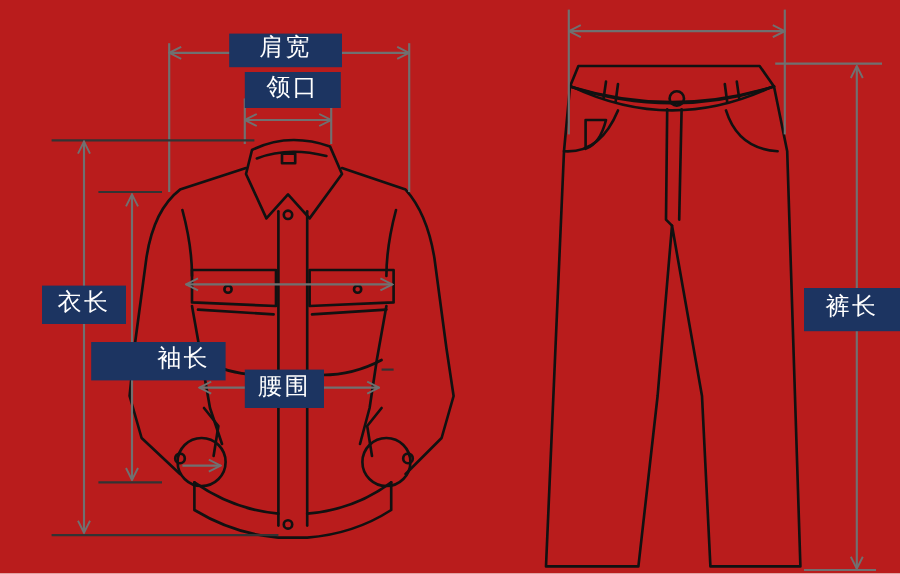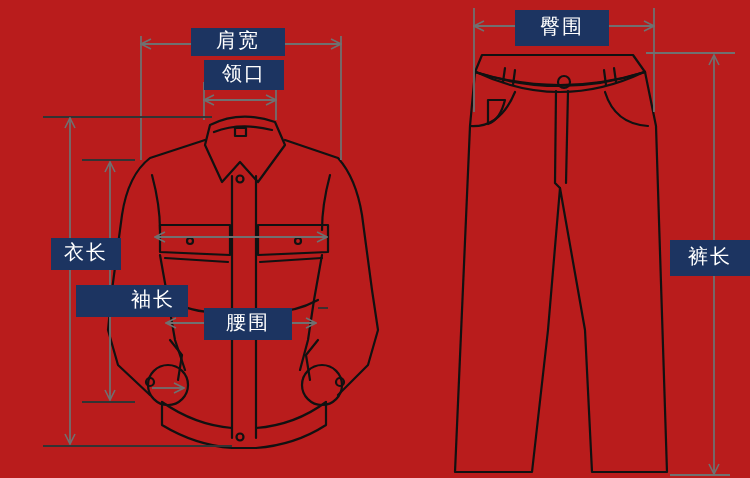--- a/index.html
+++ b/index.html
@@ -118,20 +118,19 @@
       <line x1="474" y1="8" x2="474" y2="112"></line>
       <line x1="654" y1="8" x2="654" y2="112"></line>
       <line x1="646" y1="53" x2="735" y2="53"></line>
       <line x1="714" y1="55" x2="714" y2="474" marker-start="url(#arr)" marker-end="url(#arr)"></line>
       <line x1="670" y1="475" x2="730" y2="475"></line>
     </g>
   </svg>
 
   <div class="label" style="left:191px; top:28px; width:94px; height:28px;">肩宽</div>
   <div class="label" style="left:204px; top:60px; width:80px; height:30px;">领口</div>
-  <div class="label" style="left:204px; top:308px; width:88px; height:32px;">腰围</div>
-  <div class="label" style="left:51px; top:238px; width:70px; height:32px;">衣长</div>
+  <div class="label" style="left:204px; top:308px; width:66px; height:32px;">腰围</div>
+  <div class="label" style="left:35px; top:238px; width:70px; height:32px;">衣长</div>
   <div class="label" style="left:76px; top:285px; width:70px; height:32px;padding-left:42px;">袖长</div>
 
-  <div class="label" style="left:515px; top:10px; width:94px; height:36px;">臀围</div>
   <div class="label" style="left:670px; top:240px; width:80px; height:36px;">裤长</div>
 
 </div>
 
 </body></html>

